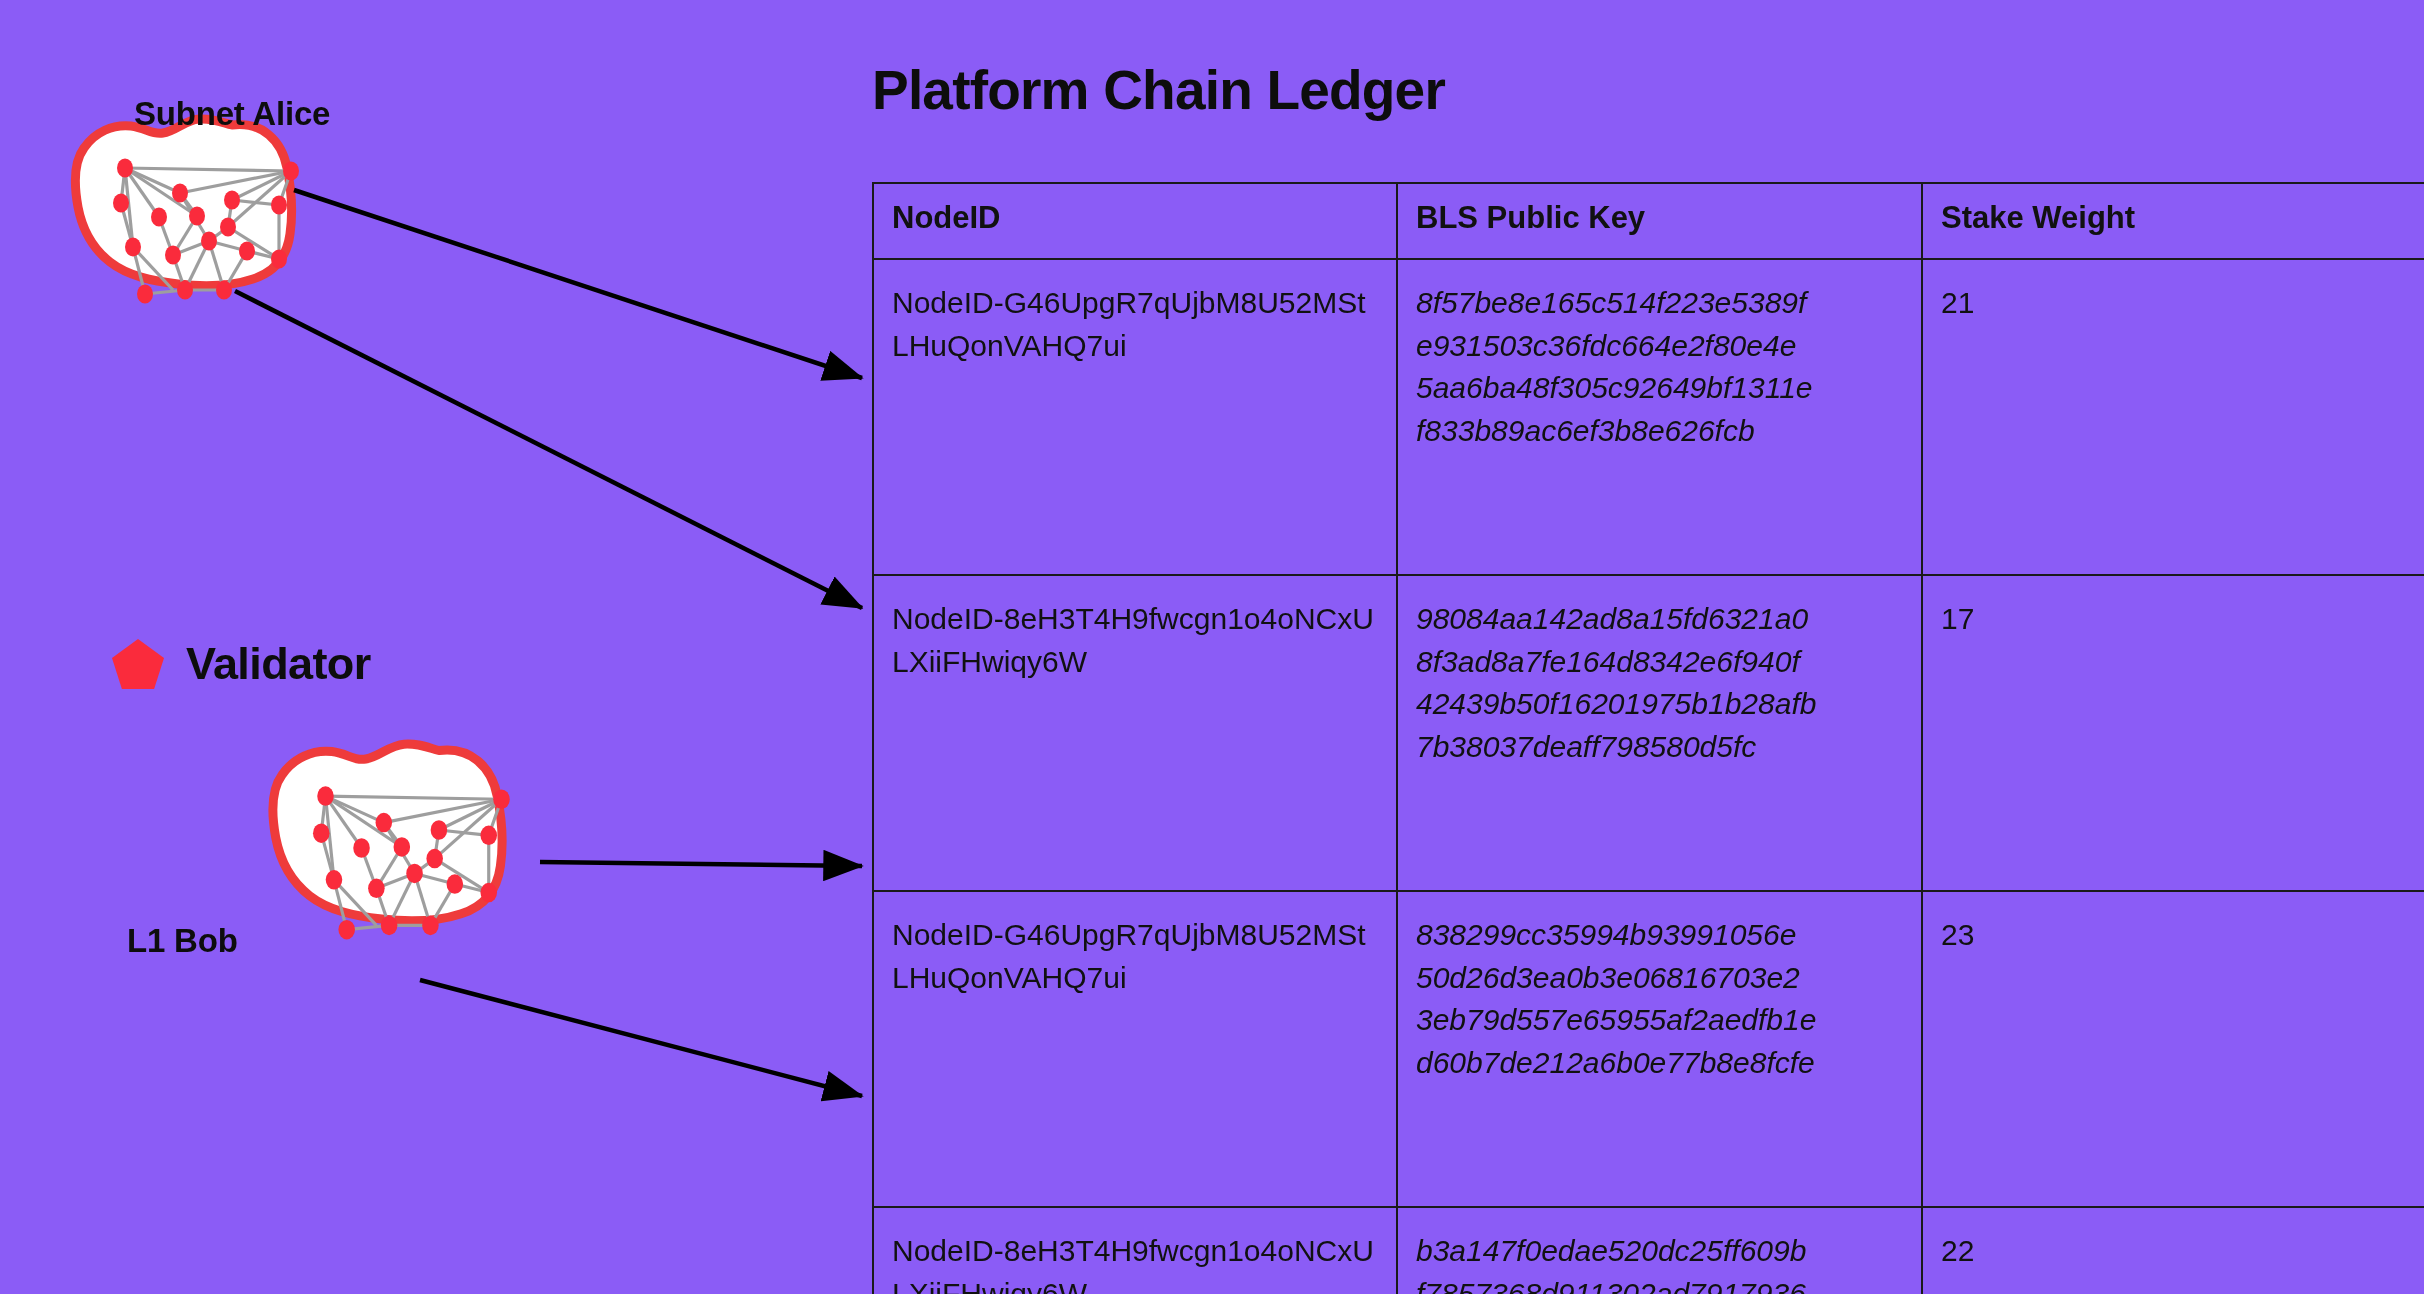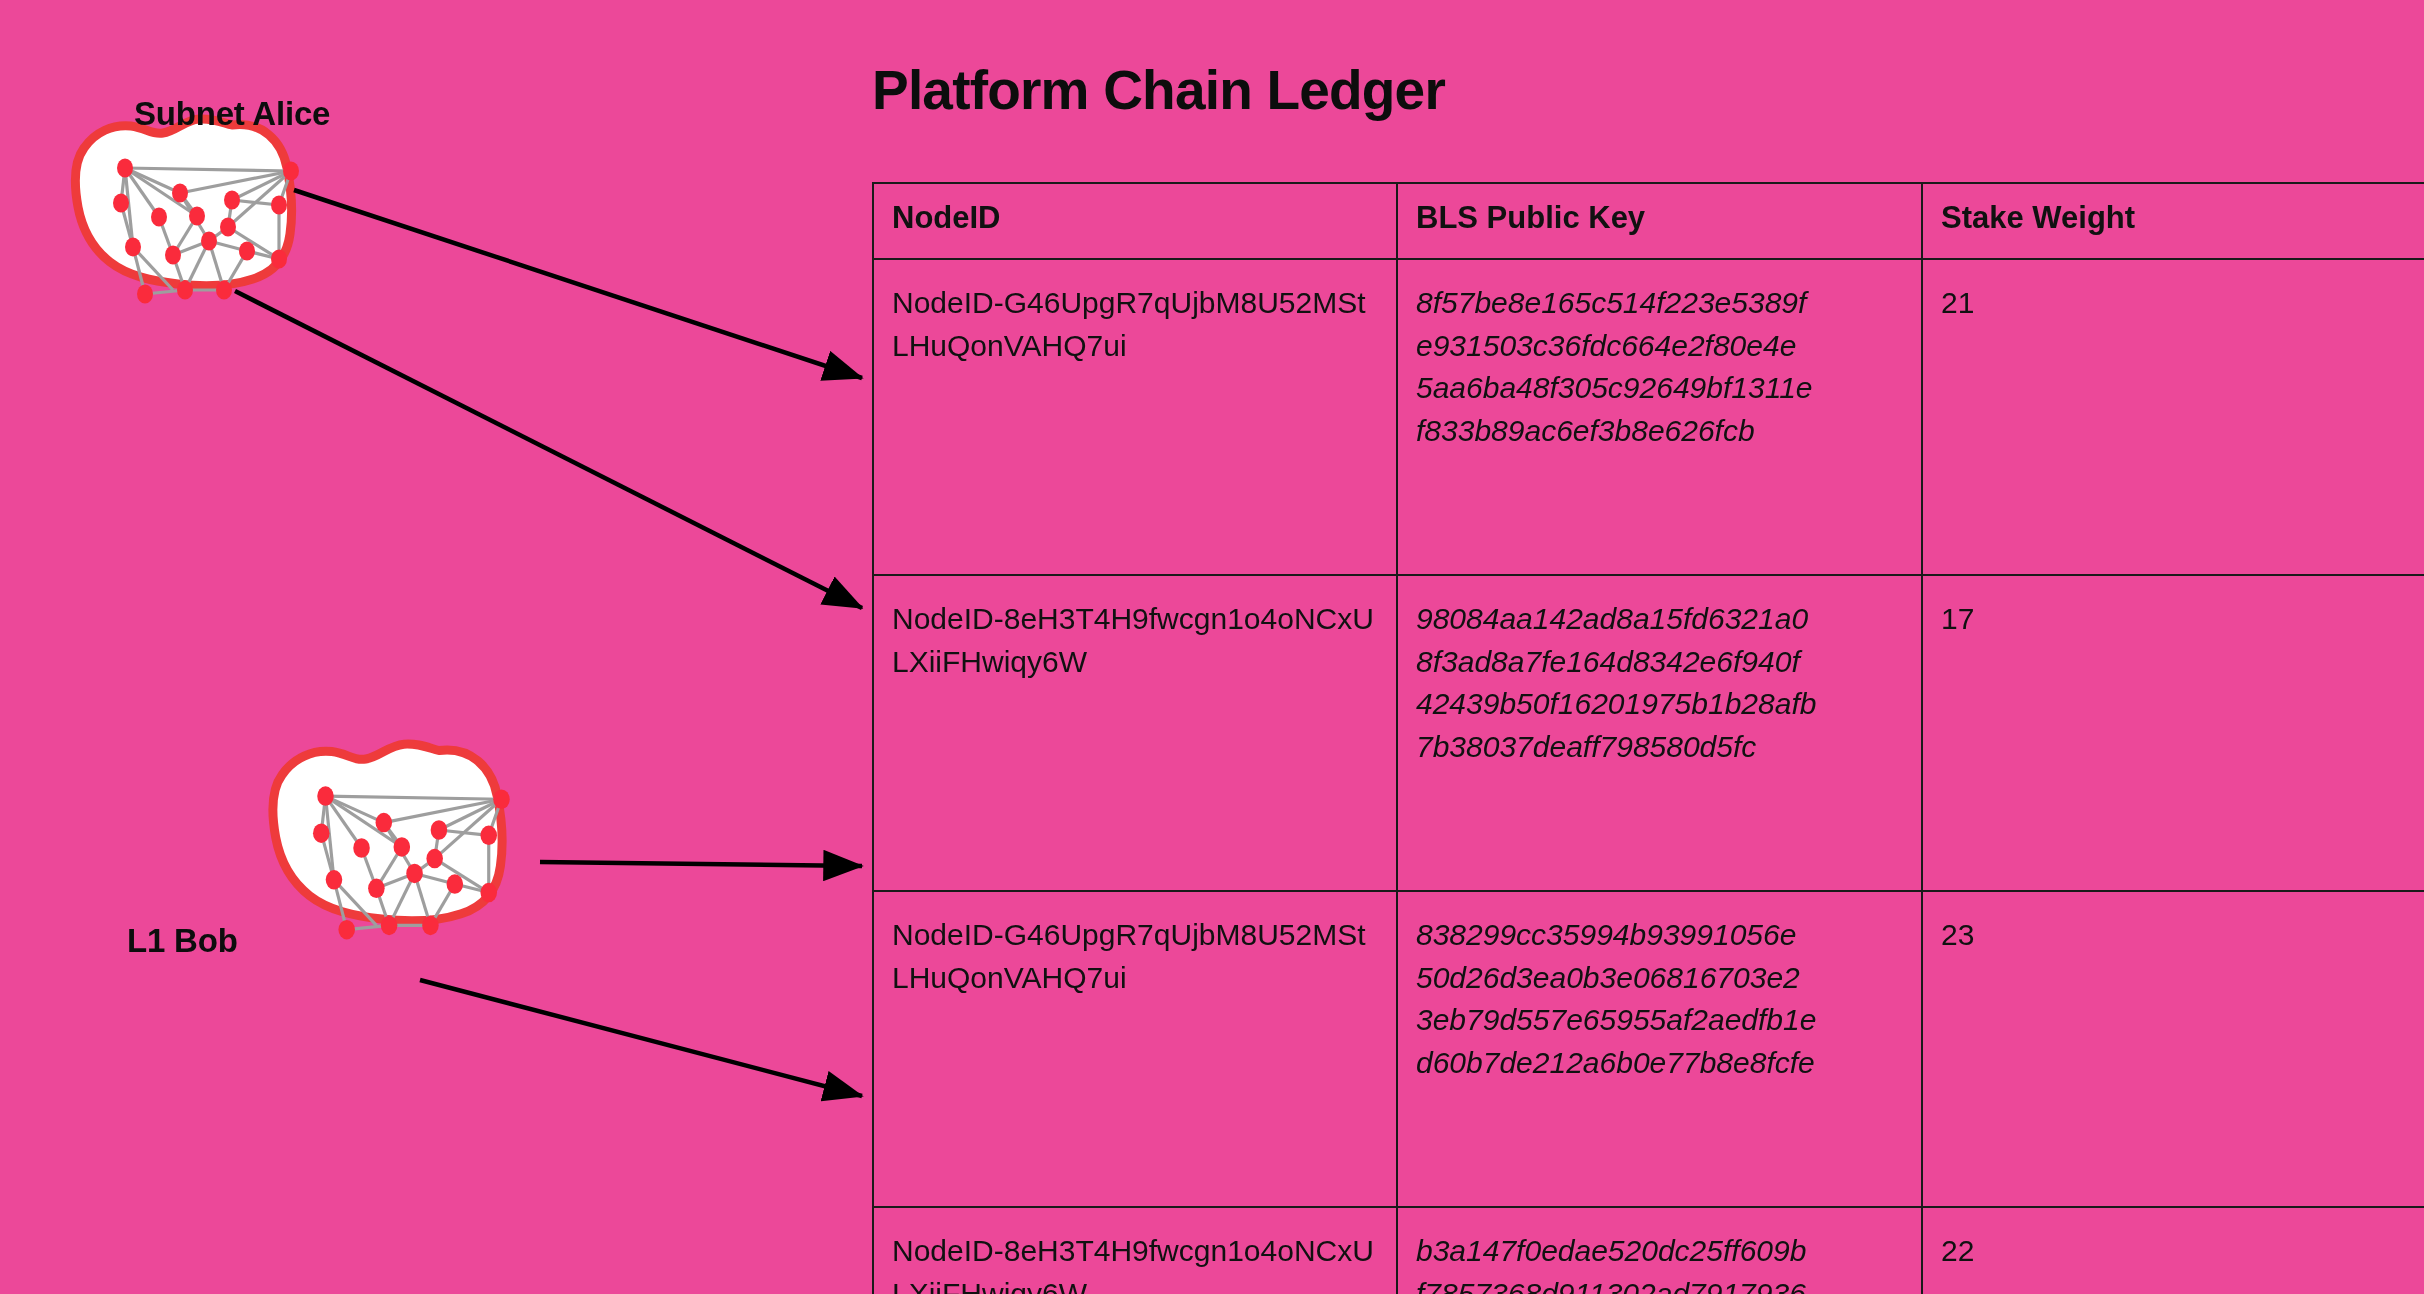--- a/index.html
+++ b/index.html
@@ -8,21 +8,21 @@
     background: #ffffff;
   }
   body {
     font-family: "Liberation Sans", sans-serif;
     color: #111111;
   }
   #canvas {
     position: relative;
     width: 2424px;
     height: 1294px;
-    background: #ec4899;
+    background: #8b5cf6;
     overflow: hidden;
   }
 
   
   #diagram-layer {
     position: absolute;
     left: 0;
     top: 0;
     width: 2424px;
     height: 1294px;
@@ -288,20 +288,24 @@
       <line x1="235" y1="291" x2="862" y2="608" marker-end="url(#arrowhead)"></line>
       <line x1="540" y1="862" x2="862" y2="866" marker-end="url(#arrowhead)"></line>
       <line x1="420" y1="980" x2="862" y2="1096" marker-end="url(#arrowhead)"></line>
     </g>
   </svg>
 
   <div class="blob-label" id="subnet-alice-label">Subnet Alice</div>
 
   <div class="blob-label" id="l1-bob-label">L1 Bob</div>
 
+  <div id="legend">
+    <div id="legend-pentagon"></div>
+    <div id="legend-label">Validator</div>
+  </div>
 
   <div id="ledger-title">Platform Chain Ledger</div>
 
   <div id="ledger-table-wrap">
     <table class="ledger">
       <thead>
         <tr>
           <th class="col-nodeid">NodeID</th>
           <th class="col-bls">BLS Public Key</th>
           <th class="col-stake">Stake Weight</th>

